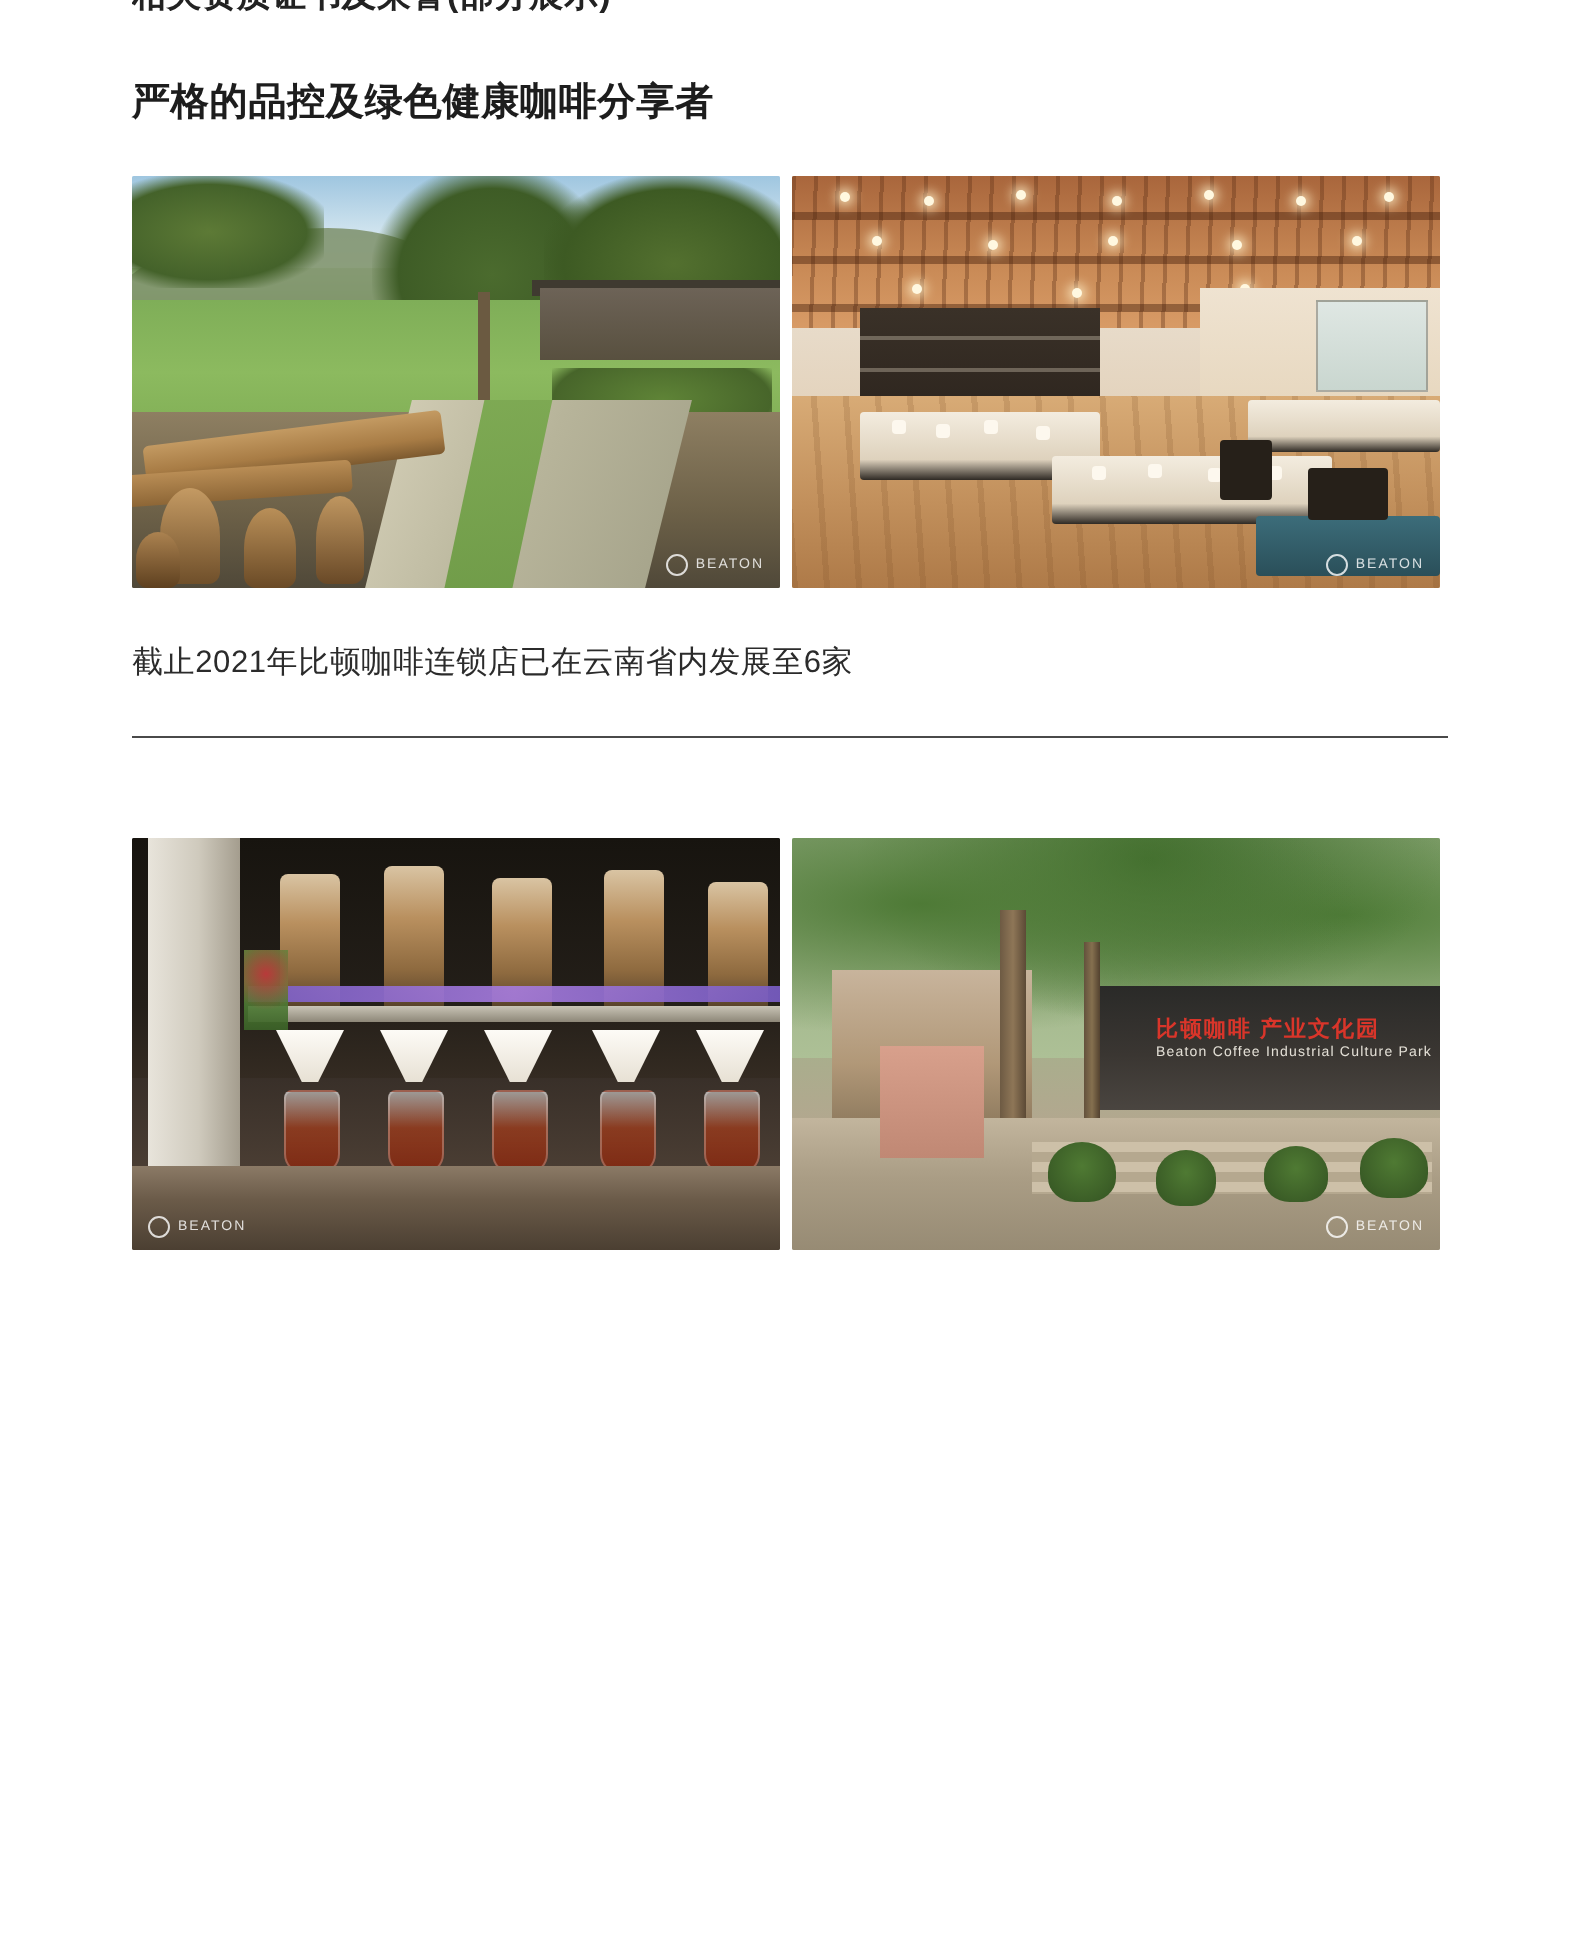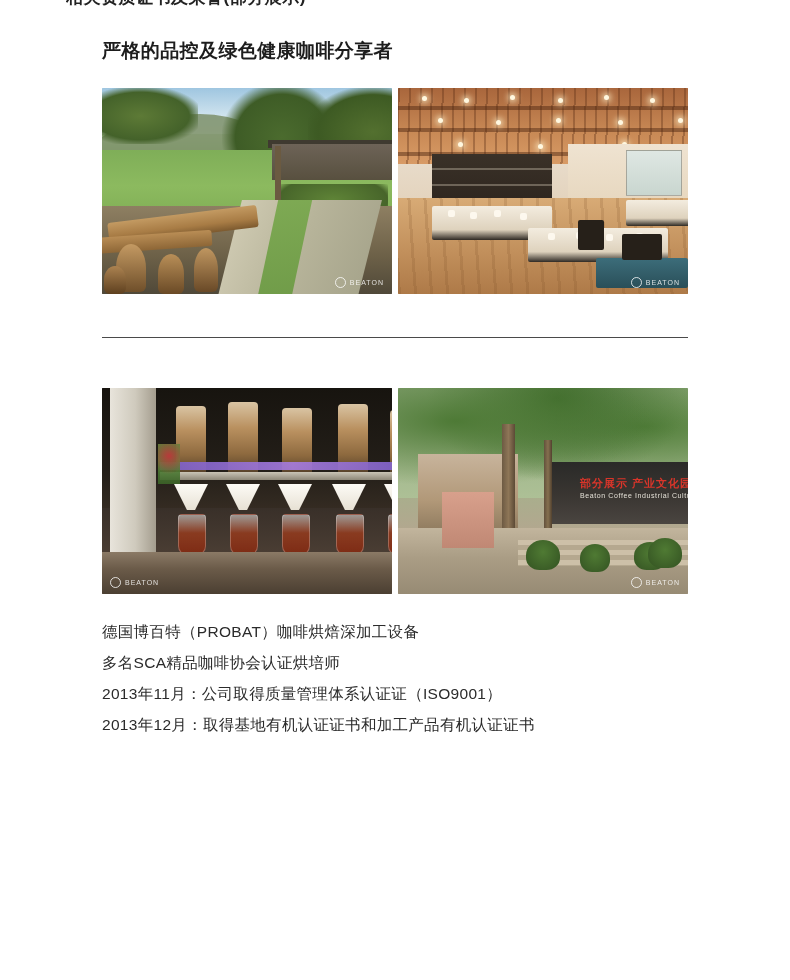--- a/index.html
+++ b/index.html
@@ -12,21 +12,21 @@
     height: 980px;
     font-family: "Liberation Sans", sans-serif;
     color: #222222;
     overflow: hidden;
   }
   .page {
     position: relative;
     width: 790px;
     height: 852px;
     box-sizing: border-box;
-    padding: 0 102px;
+    padding: 0 66px;
   }
   .clipped-top {
     position: absolute;
     top: -14px;
     left: 66px;
     width: 660px;
     height: 22px;
     overflow: hidden;
     color: #222;
     font-size: 17px;
@@ -438,20 +438,21 @@
       <div class="chair c1"></div>
       <div class="watermark wm-right">
         <span class="wm-dot"></span>
         <span>BEATON</span>
       </div>
     </div>
   </div>
 
   <div style="height:22px"></div>
   <div class="text-block">
+    <div>截止2021年比顿咖啡连锁店已在云南省内发展至6家</div>
   </div>
 
   <div style="height:21px"></div>
   <div class="divider"></div>
 
   <div style="height:26px"></div>
 
   <div style="height:24px"></div>
   <div class="photo-row">
 
@@ -480,39 +481,33 @@
       <div class="watermark wm-left">
         <span class="wm-dot"></span>
         <span>BEATON</span>
       </div>
     </div>
 
     <div class="photo p4">
       <div class="canopy"></div>
       <div class="bldgL"></div>
       <div class="bldg"></div>
-      <div class="sign">部分展示 产业文化园</div>
+      <div class="sign">比顿咖啡 产业文化园</div>
       <div class="sign-sub">Beaton Coffee Industrial Culture Park</div>
       <div class="bigtrunk"></div>
       <div class="bigtrunk2"></div>
       <div class="plaza"></div>
       <div class="steps"></div>
       <div class="pinkwall"></div>
       <div class="bush b1"></div>
       <div class="bush b2"></div>
       <div class="bush b3"></div>
       <div class="bush b4"></div>
       <div class="watermark wm-right">
         <span class="wm-dot"></span>
         <span>BEATON</span>
       </div>
     </div>
   </div>
 
   <div style="height:22px"></div>
-  <div class="text-block">
-    <div>德国博百特（PROBAT）咖啡烘焙深加工设备</div>
-    <div>多名SCA精品咖啡协会认证烘培师</div>
-    <div>2013年11月：公司取得质量管理体系认证证（ISO9001）</div>
-    <div>2013年12月：取得基地有机认证证书和加工产品有机认证证书</div>
-  </div>
 
 </div>
 
 </body></html>

